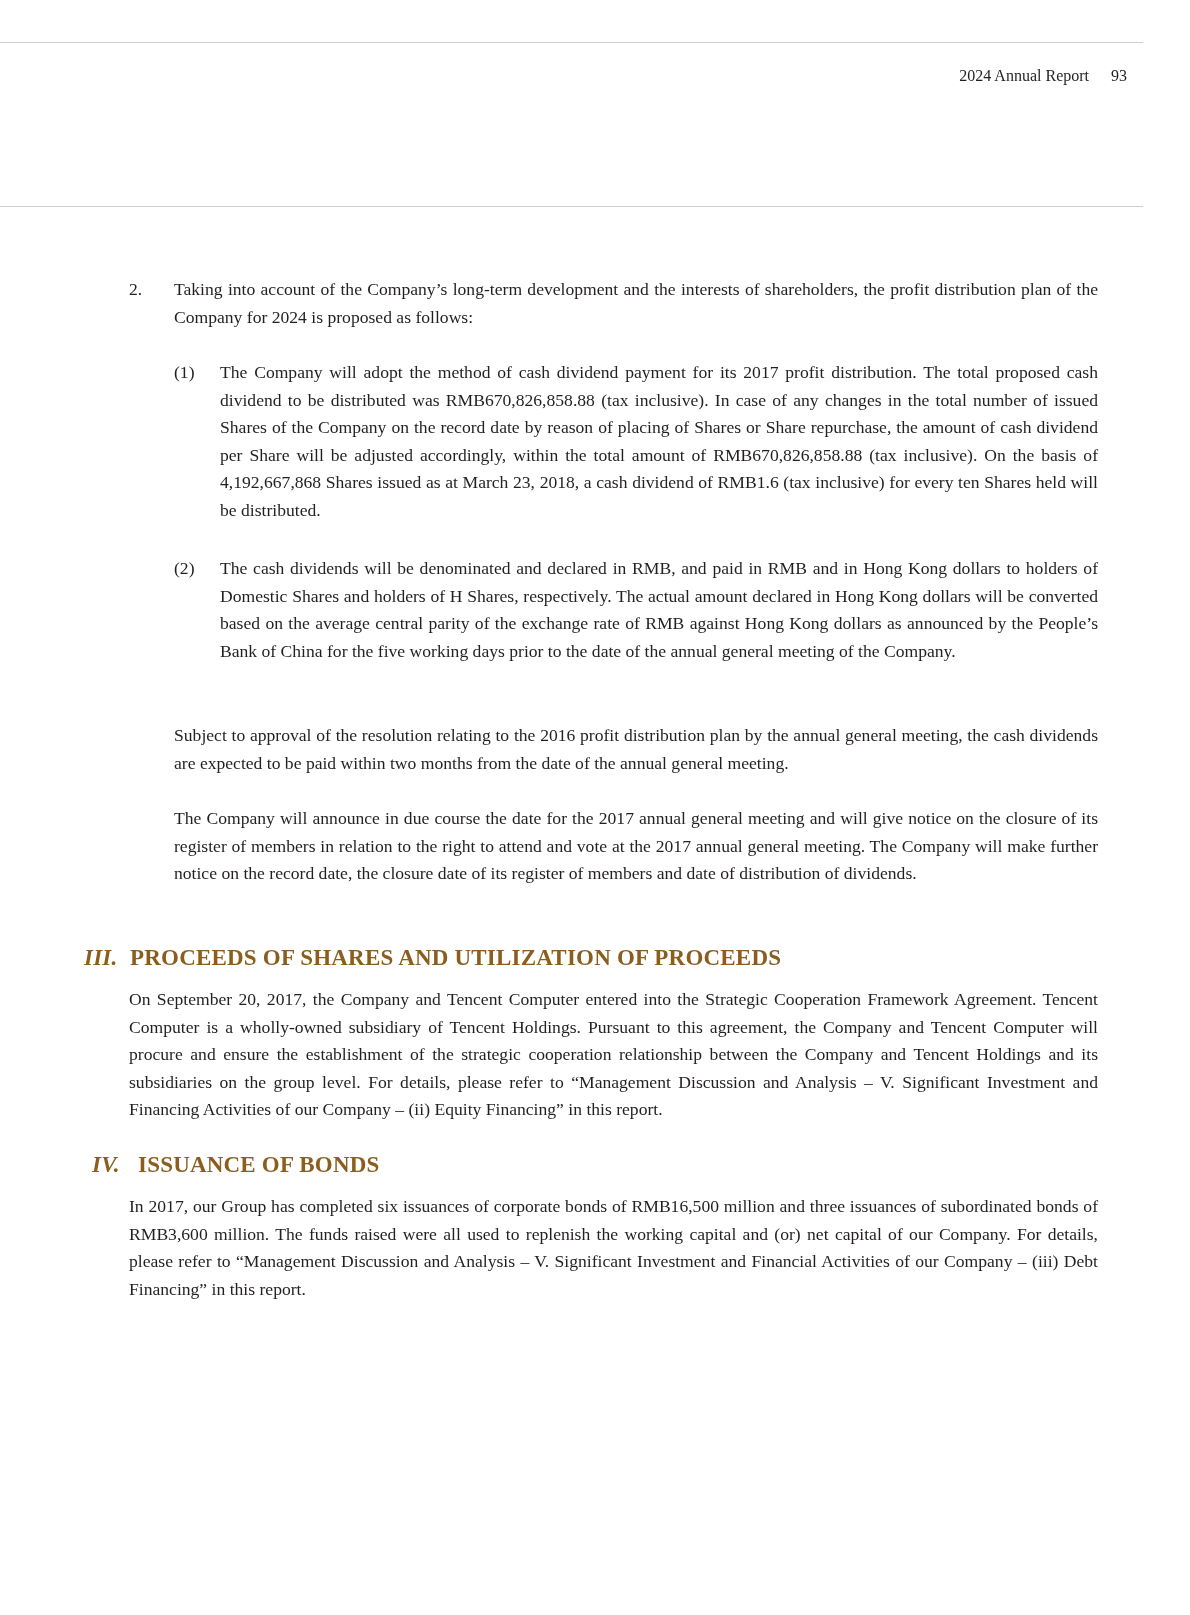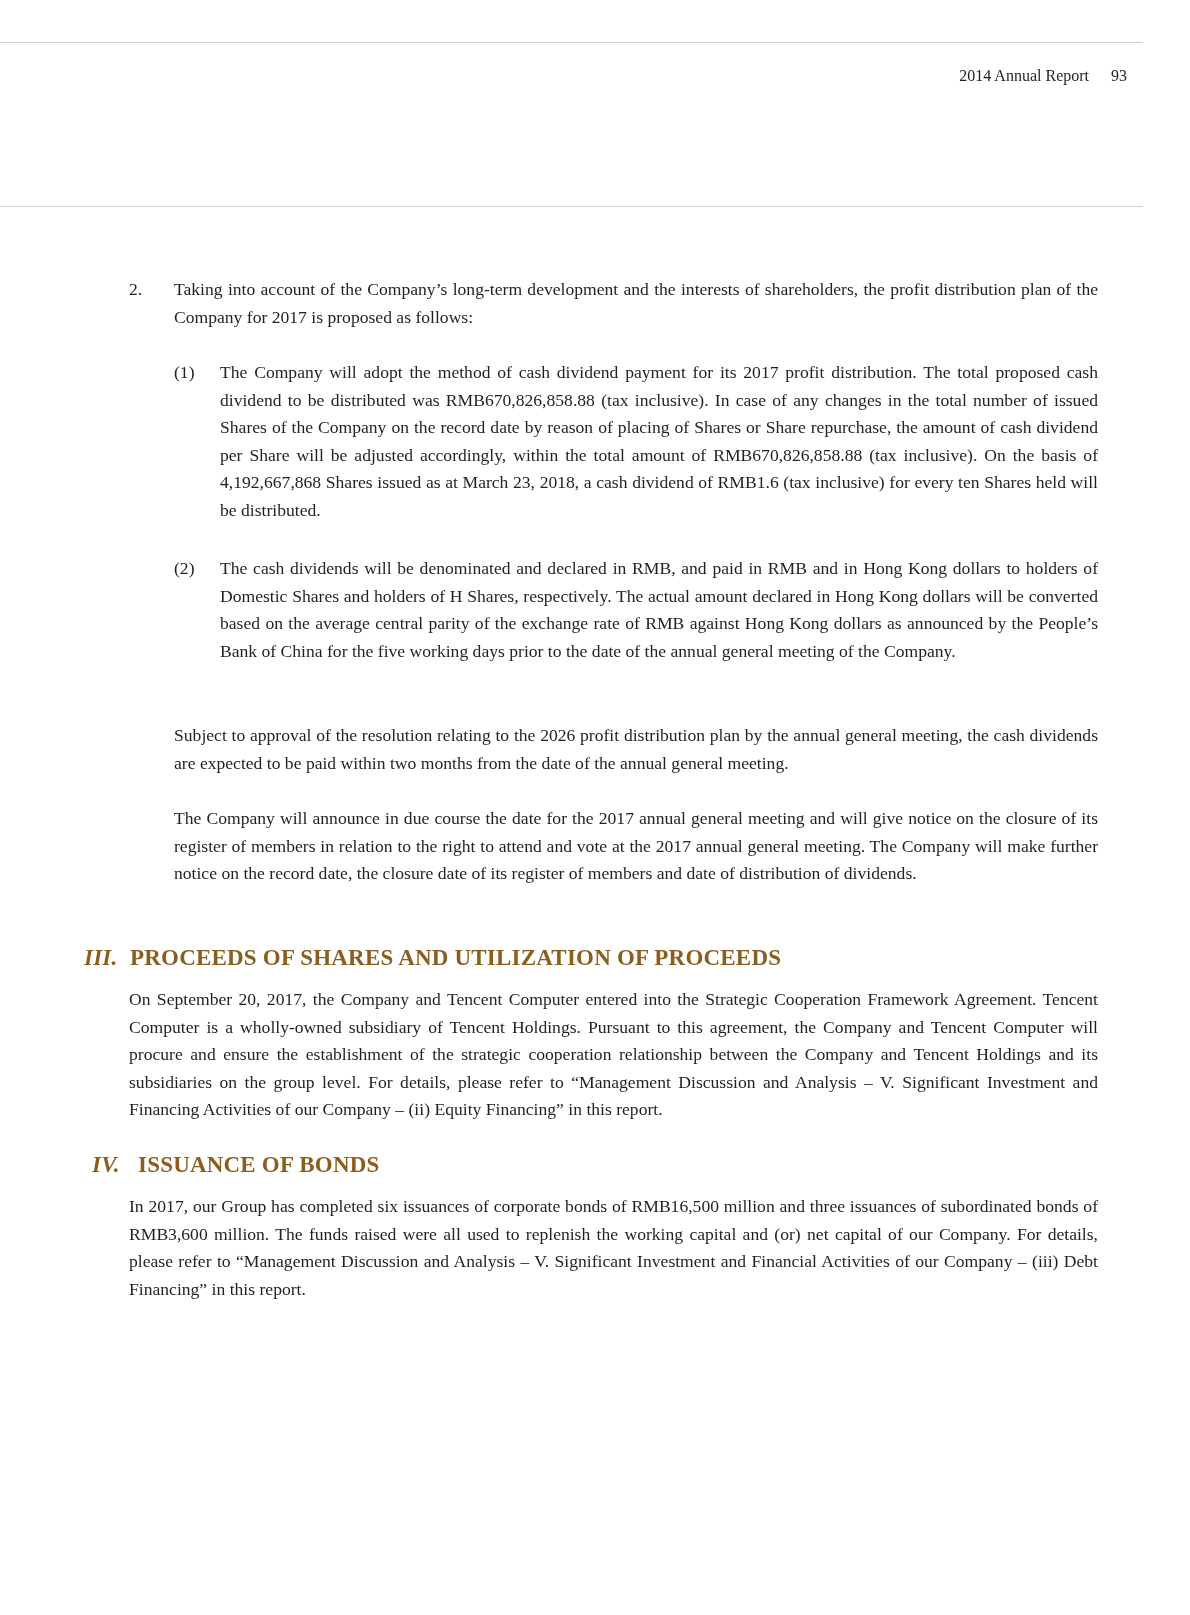--- a/index.html
+++ b/index.html
@@ -71,37 +71,37 @@
       width: 46px;
       font-style: italic;
     }
   </style>
 </head>
 <body>
 
 <div class="rule rule-top"></div>
 
 <div class="running-header">
-  <span>2014 Annual Report</span><span class="page-num">93</span>
+  <span>2024 Annual Report</span><span class="page-num">93</span>
 </div>
 
 <div class="rule rule-mid"></div>
 
 <div class="content">
 
   <div class="item-num" style="left:129px; top:276px;">2.</div>
-  <div class="para" style="left:174px; top:276px; width:924px;">Taking into account of the Company’s long-term development and the interests of shareholders, the profit distribution plan of the Company for 2017 is proposed as follows:</div>
+  <div class="para" style="left:174px; top:276px; width:924px;">Taking into account of the Company’s long-term development and the interests of shareholders, the profit distribution plan of the Company for 2024 is proposed as follows:</div>
 
   <div class="item-num" style="left:174px; top:359px;">(1)</div>
   <div class="para" style="left:220px; top:359px; width:878px;">The Company will adopt the method of cash dividend payment for its 2017 profit distribution. The total proposed cash dividend to be distributed was RMB670,826,858.88 (tax inclusive). In case of any changes in the total number of issued Shares of the Company on the record date by reason of placing of Shares or Share repurchase, the amount of cash dividend per Share will be adjusted accordingly, within the total amount of RMB670,826,858.88 (tax inclusive). On the basis of 4,192,667,868 Shares issued as at March 23, 2018, a cash dividend of RMB1.6 (tax inclusive) for every ten Shares held will be distributed.</div>
 
   <div class="item-num" style="left:174px; top:555px;">(2)</div>
   <div class="para" style="left:220px; top:555px; width:878px;">The cash dividends will be denominated and declared in RMB, and paid in RMB and in Hong Kong dollars to holders of Domestic Shares and holders of H Shares, respectively. The actual amount declared in Hong Kong dollars will be converted based on the average central parity of the exchange rate of RMB against Hong Kong dollars as announced by the People’s Bank of China for the five working days prior to the date of the annual general meeting of the Company.</div>
 
-  <div class="para" style="left:174px; top:722px; width:924px;">Subject to approval of the resolution relating to the 2026 profit distribution plan by the annual general meeting, the cash dividends are expected to be paid within two months from the date of the annual general meeting.</div>
+  <div class="para" style="left:174px; top:722px; width:924px;">Subject to approval of the resolution relating to the 2016 profit distribution plan by the annual general meeting, the cash dividends are expected to be paid within two months from the date of the annual general meeting.</div>
   <div class="para" style="left:174px; top:805px; width:924px;">The Company will announce in due course the date for the 2017 annual general meeting and will give notice on the closure of its register of members in relation to the right to attend and vote at the 2017 annual general meeting. The Company will make further notice on the record date, the closure date of its register of members and date of distribution of dividends.</div>
 
   <div class="heading" style="left:84px; top:944px;">
     <span class="h-num">III.</span><span>PROCEEDS OF SHARES AND UTILIZATION OF PROCEEDS</span>
   </div>
   <div class="para" style="left:129px; top:986px; width:969px;">On September 20, 2017, the Company and Tencent Computer entered into the Strategic Cooperation Framework Agreement. Tencent Computer is a wholly-owned subsidiary of Tencent Holdings. Pursuant to this agreement, the Company and Tencent Computer will procure and ensure the establishment of the strategic cooperation relationship between the Company and Tencent Holdings and its subsidiaries on the group level. For details, please refer to “Management Discussion and Analysis – V. Significant Investment and Financing Activities of our Company – (ii) Equity Financing” in this report.</div>
 
   <div class="heading" style="left:92px; top:1151px;">
     <span class="h-num">IV.</span><span>ISSUANCE OF BONDS</span>
   </div>

